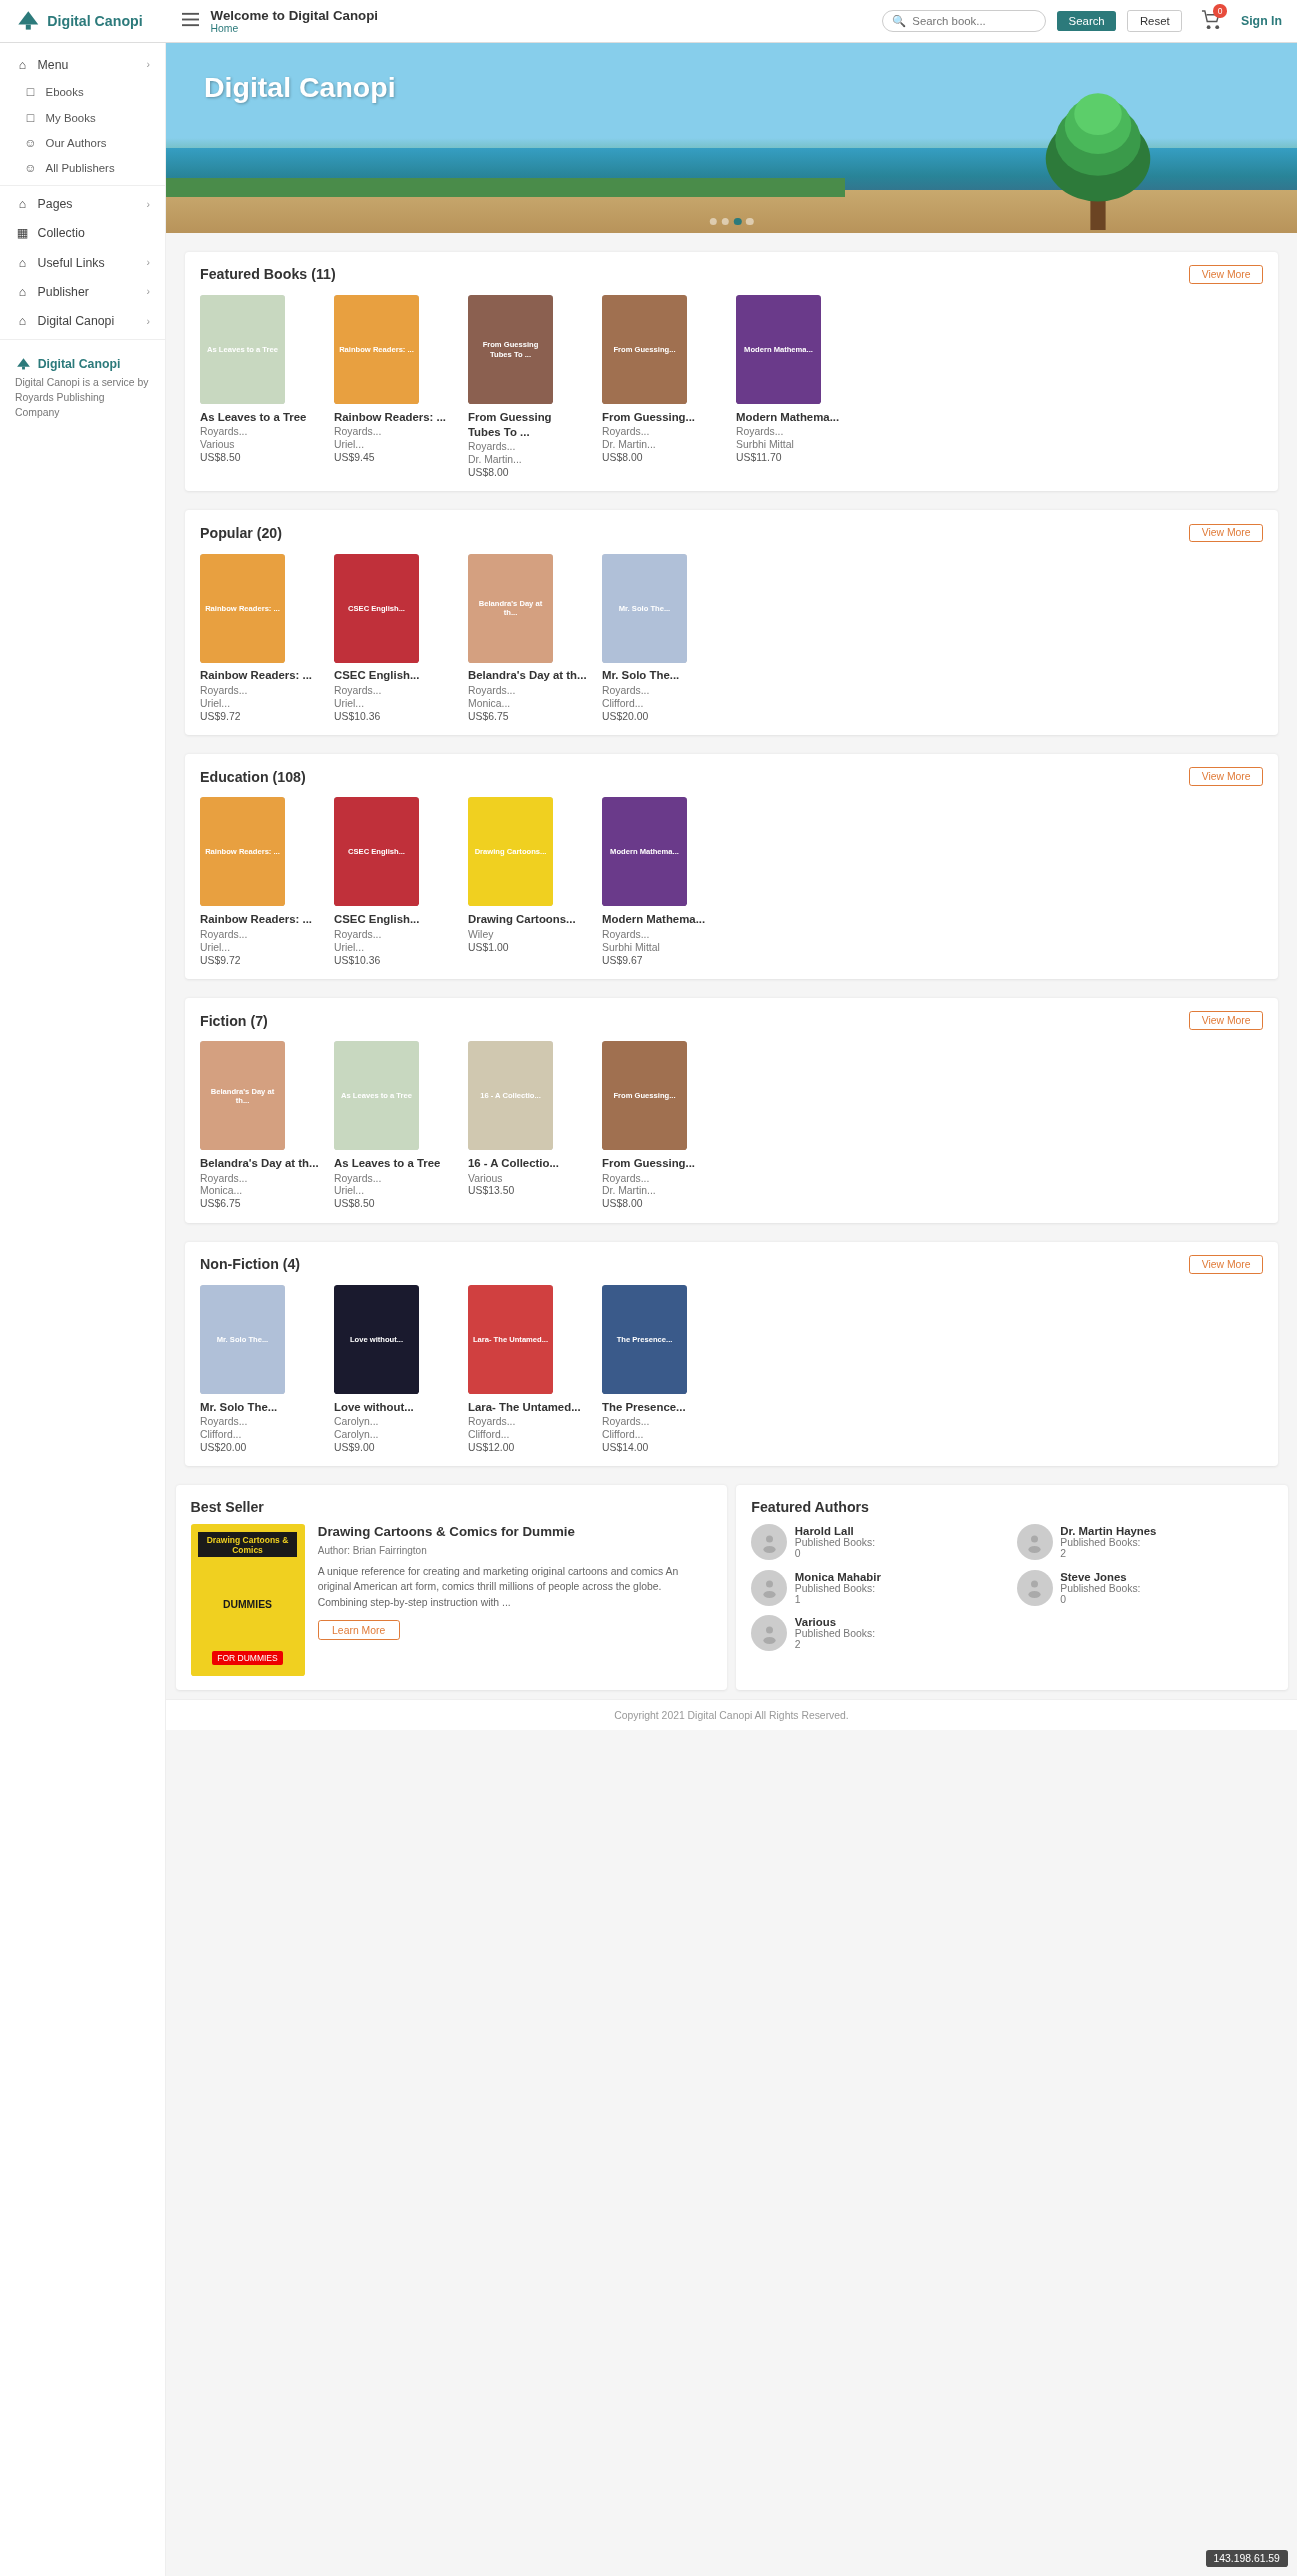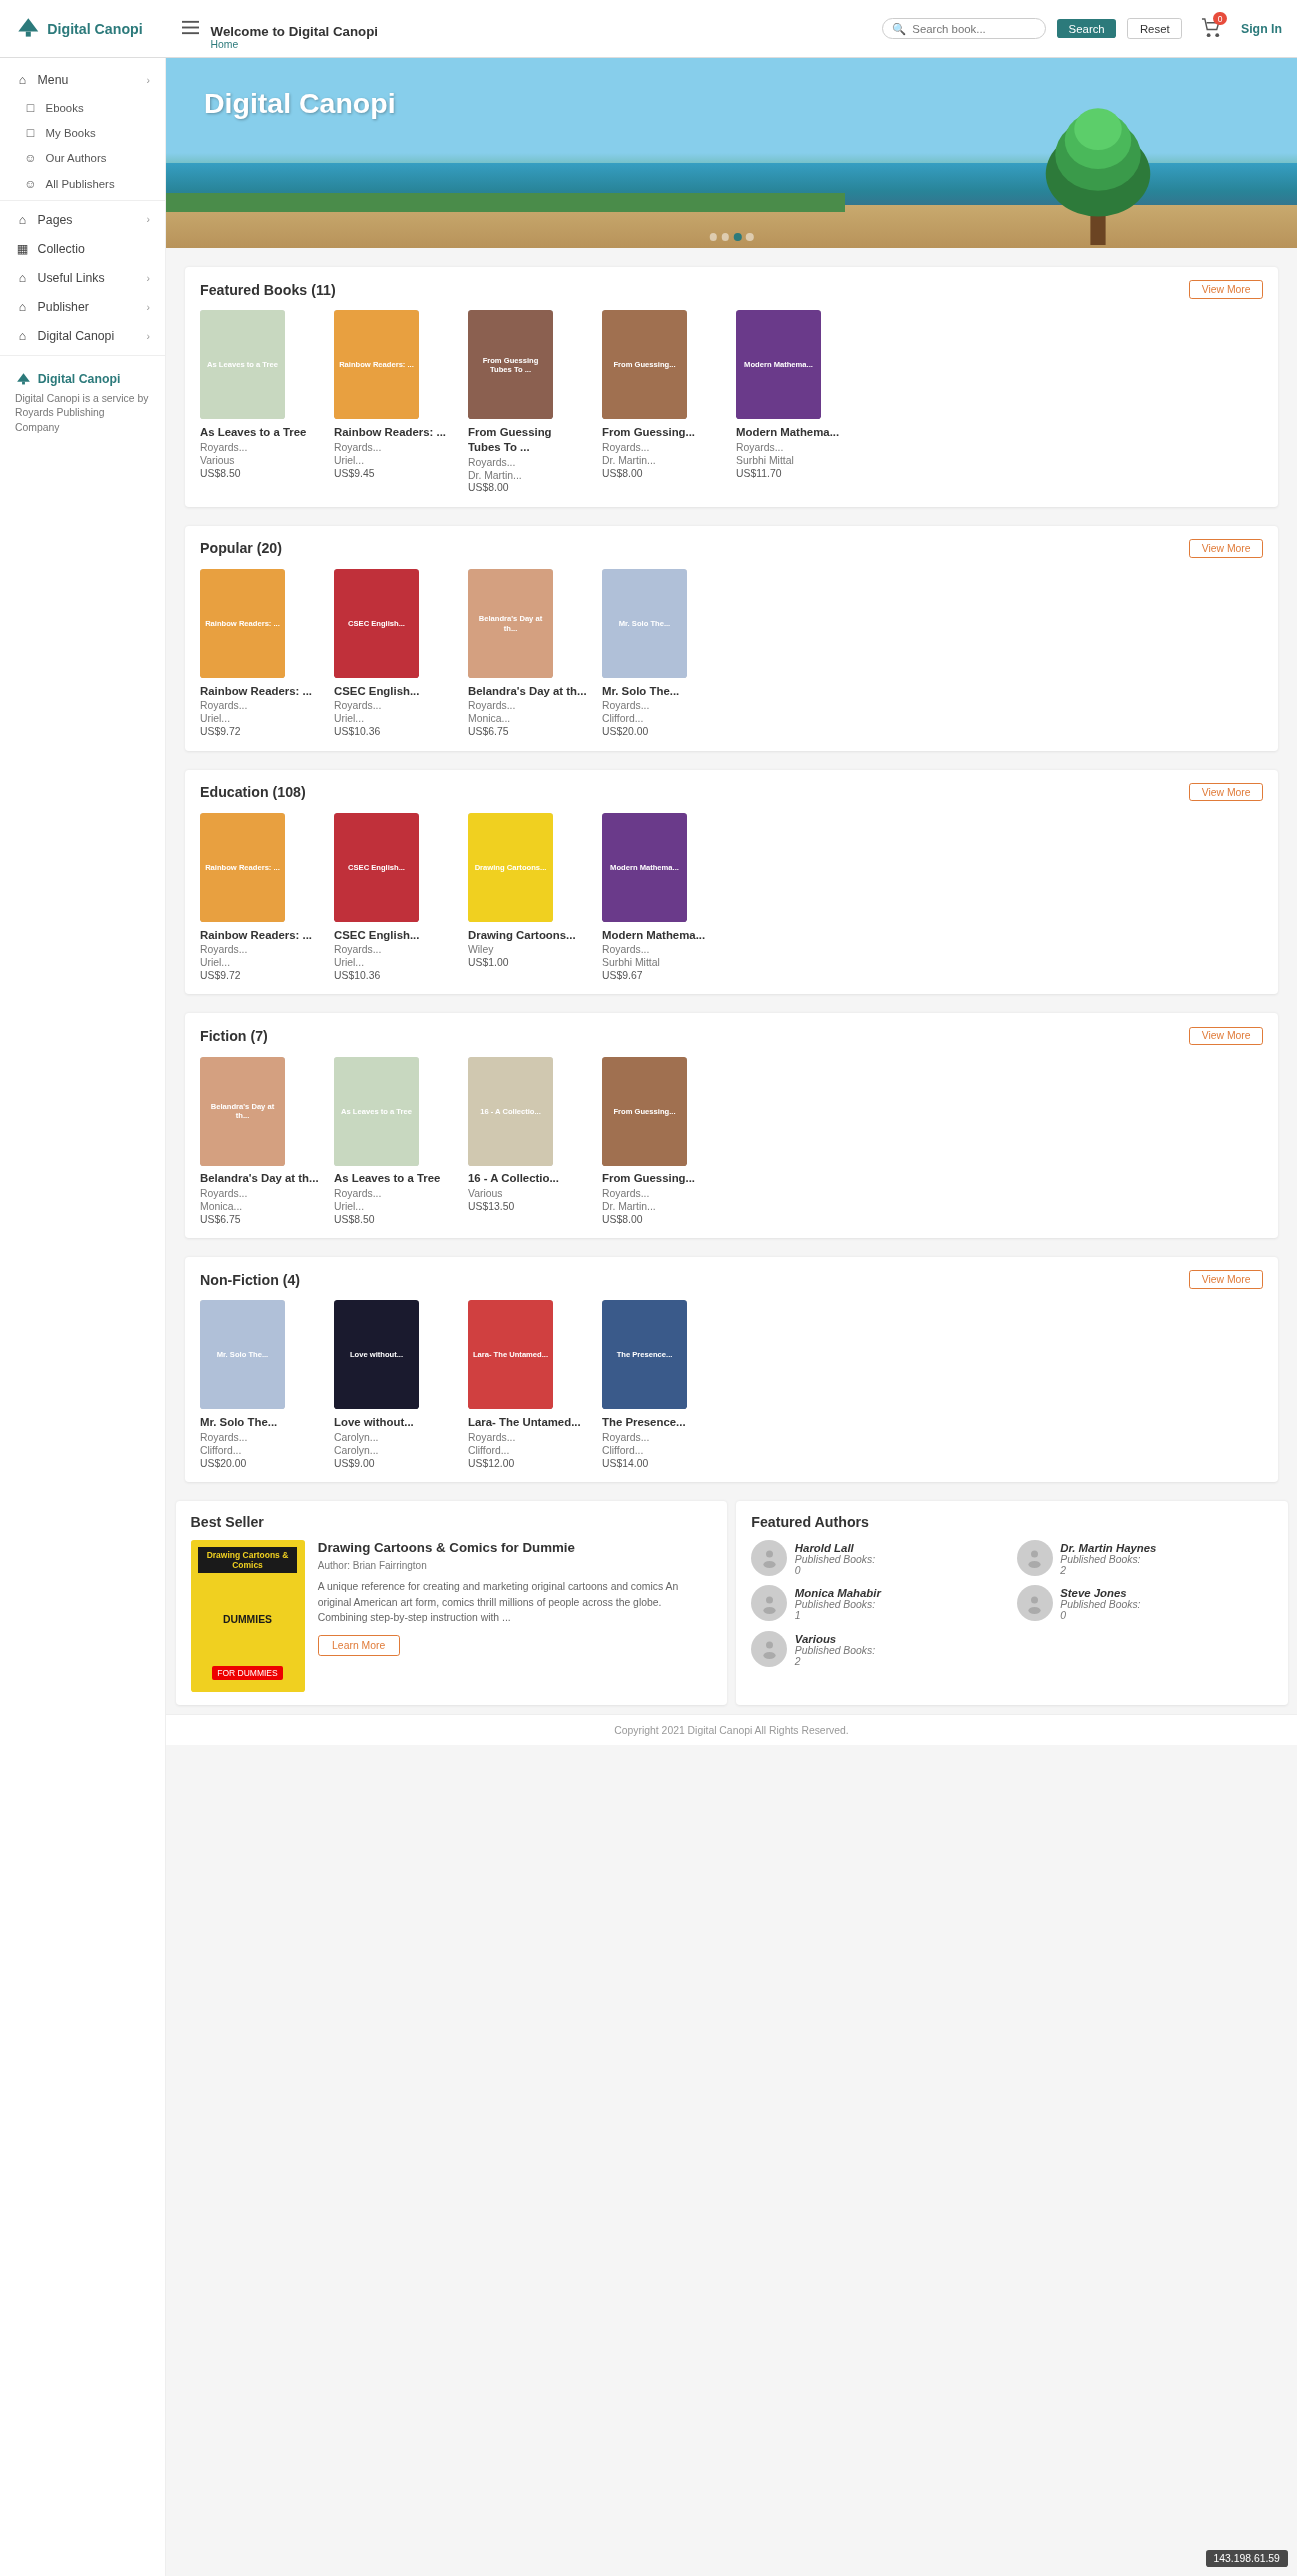--- a/index.html
+++ b/index.html
@@ -4,21 +4,21 @@
   <style>
     * { box-sizing: border-box; margin: 0; padding: 0; }
     body { font-family: Arial, sans-serif; font-size: 12.3px; background: #f5f5f5; color: #333; }
 
     
     .app-wrapper { display: flex; flex-direction: column; min-height: 100vh; }
     .header { display: flex; align-items: center; background: #fff; padding: 7.6px 15px; border-bottom: 0.9px solid #ddd; position: sticky; top: 0; z-index: 100; gap: 11.4px; }
     .header-logo { display: flex; align-items: center; gap: 5.7px; font-weight: bold; font-size: 14.2px; color: #2c7a7b; min-width: 152px; }
     .header-logo svg { width: 26.6px; height: 26.6px; }
     .header-hamburger { margin-left: 3.8px; cursor: pointer; }
-    .header-title-area { flex: 1; margin-top: 16px; }
+    .header-title-area { flex: 1; }
     .header-title { font-size: 13.3px; font-weight: bold; color: #333; }
     .header-breadcrumb { font-size: 10.4px; color: #2c7a7b; }
     .header-search { display: flex; align-items: center; border: 0.9px solid #ccc; border-radius: 19px; padding: 2.8px 9.5px; gap: 5.7px; background: #fff; }
     .header-search input { border: none; outline: none; font-size: 11.4px; width: 123px; }
     .header-search-icon { color: #999; font-size: 11.4px; }
     .btn-search { background: #2c7a7b; color: #fff; border: none; border-radius: 2.8px; padding: 3.8px 11.4px; cursor: pointer; font-size: 11.4px; }
     .btn-reset { background: #fff; color: #333; border: 0.9px solid #ccc; border-radius: 2.8px; padding: 3.8px 11.4px; cursor: pointer; font-size: 11.4px; }
     .header-cart { position: relative; margin-left: 7.6px; cursor: pointer; }
     .cart-badge { position: absolute; top: -4.7px; right: -4.7px; background: #e74c3c; color: #fff; border-radius: 50%; font-size: 8.5px; width: 13.3px; height: 13.3px; display: flex; align-items: center; justify-content: center; }
     .header-signin { color: #2c7a7b; font-size: 12.3px; font-weight: bold; cursor: pointer; margin-left: 7.6px; }
@@ -70,21 +70,21 @@
     .bestseller-content { display: flex; gap: 13.3px; margin-top: 9.5px; }
     .bestseller-book-cover { width: 114px; min-width: 114px; height: 152px; background: #222; border-radius: 2.8px; overflow: hidden; display: flex; align-items: center; justify-content: center; }
     .bestseller-info { flex: 1; }
     .bestseller-book-title { font-size: 13.3px; font-weight: bold; color: #333; margin-bottom: 5.7px; }
     .bestseller-author { font-size: 10px; color: #777; margin-bottom: 7.6px; }
     .bestseller-desc { font-size: 10.4px; color: #666; line-height: 1.5; }
     .btn-learn-more { display: inline-block; margin-top: 9.5px; border: 0.9px solid #e07b39; color: #e07b39; background: #fff; padding: 3.8px 13.3px; border-radius: 2.8px; cursor: pointer; font-size: 10.4px; text-align: center; }
 
     
     .authors-grid { display: grid; grid-template-columns: 1fr 1fr; gap: 9.5px; margin-top: 9.5px; }
-    .author-card { display: flex; align-items: flex-end; gap: 7.6px; font-style: italic; }
+    .author-card { display: flex; align-items: center; gap: 7.6px; }
     .author-avatar { width: 36px; height: 36px; border-radius: 50%; background: #ccc; display: flex; align-items: center; justify-content: center; overflow: hidden; min-width: 36px; }
     .author-avatar svg { width: 21px; height: 21px; fill: #888; }
     .author-name { font-size: 11.4px; font-weight: bold; color: #333; }
     .author-published { font-size: 10.4px; color: #777; }
 
     
     .footer { background: #fff; border-top: 0.9px solid #eee; text-align: center; padding: 9.5px; font-size: 10.4px; color: #999; }
 
     
     .ip-display { position: fixed; bottom: 9.5px; right: 9.5px; background: rgba(0,0,0,0.7); color: #fff; font-size: 10.4px; padding: 2.8px 7.6px; border-radius: 2.8px; }

